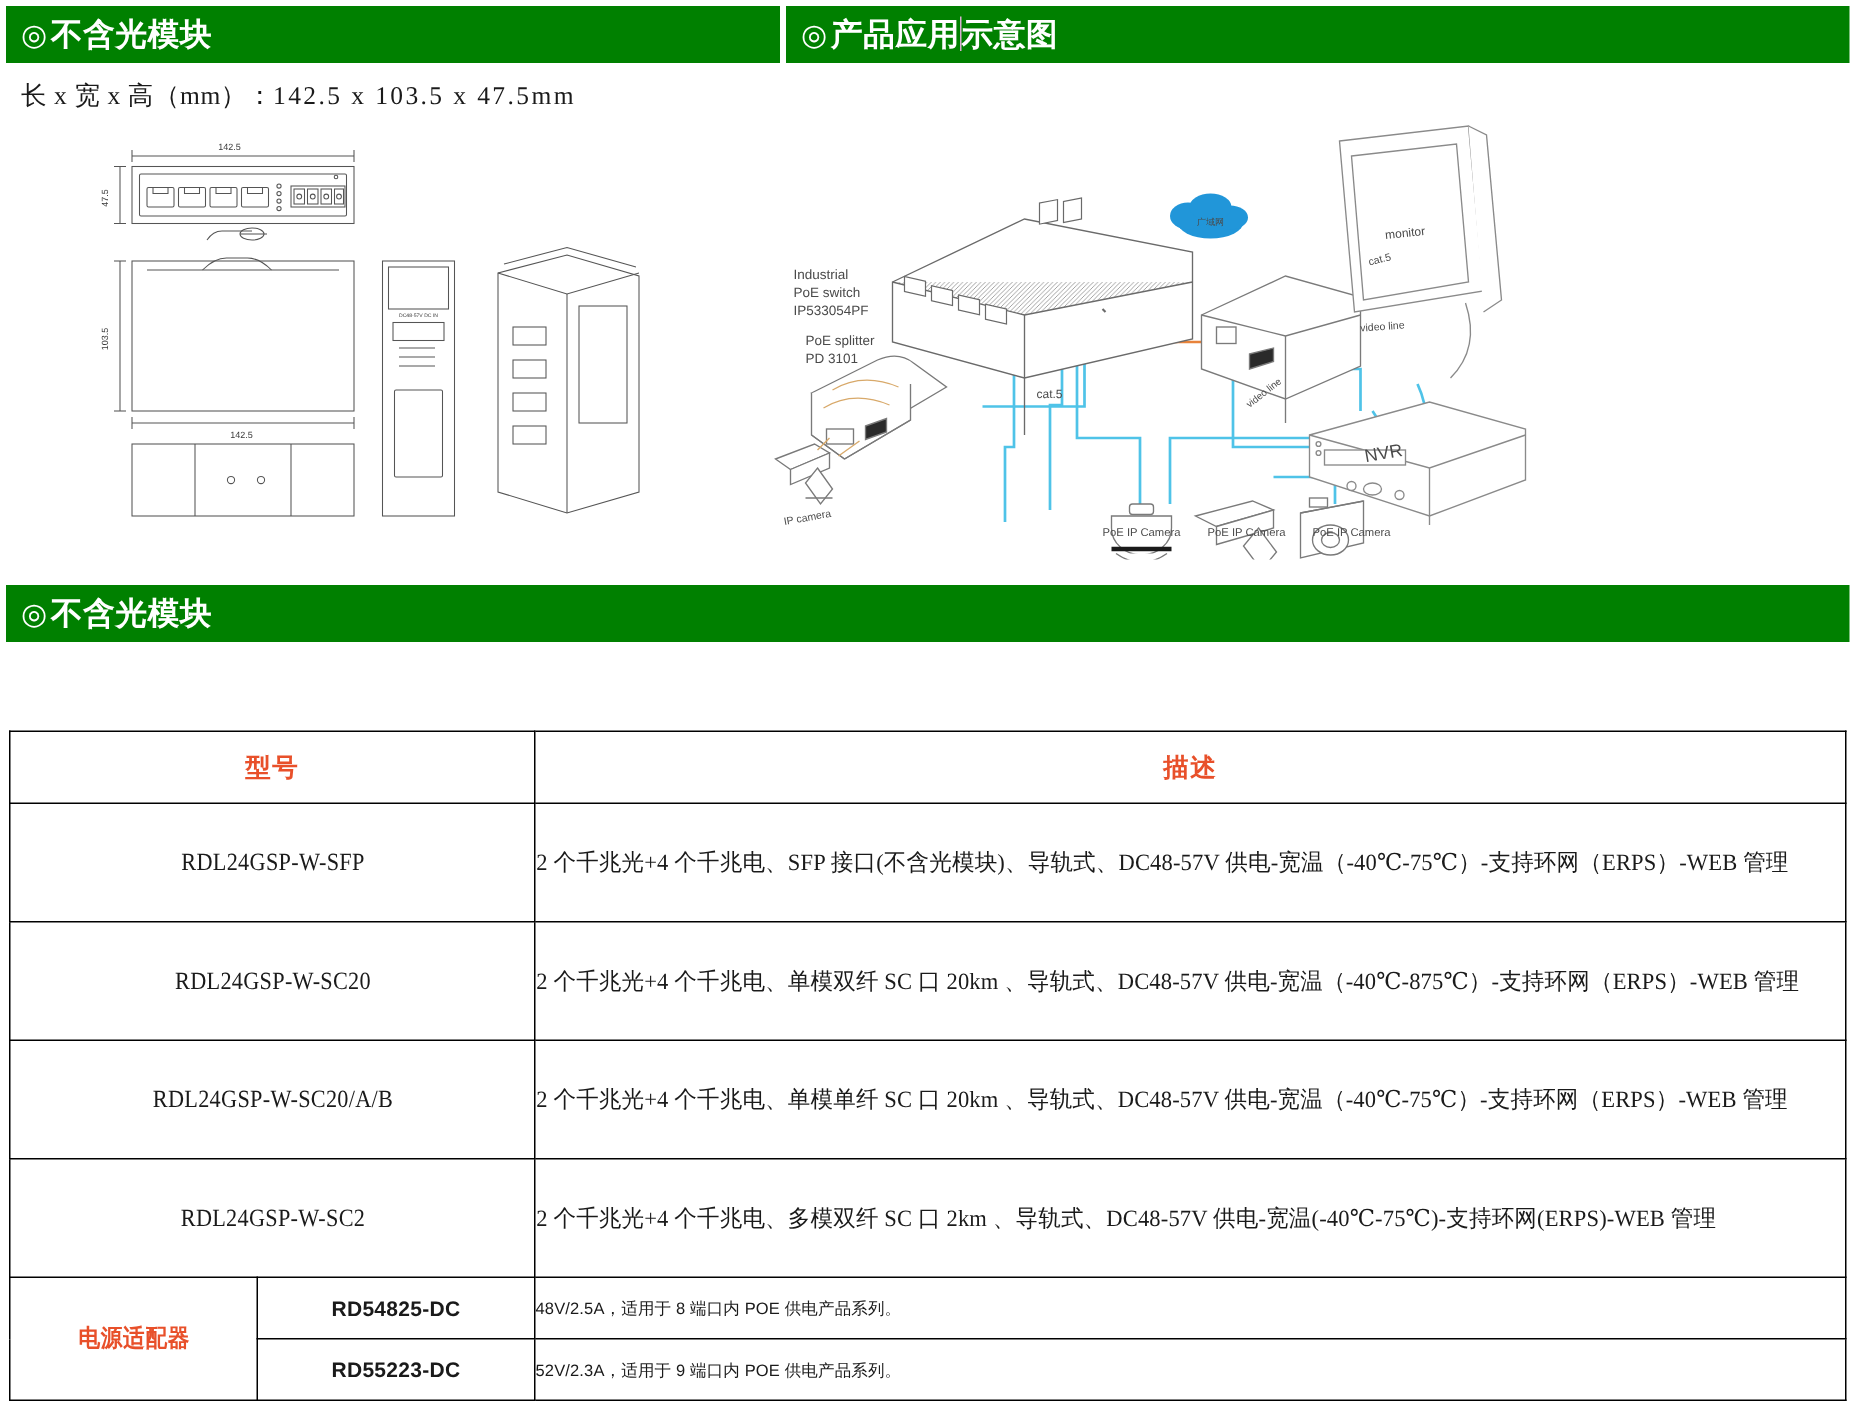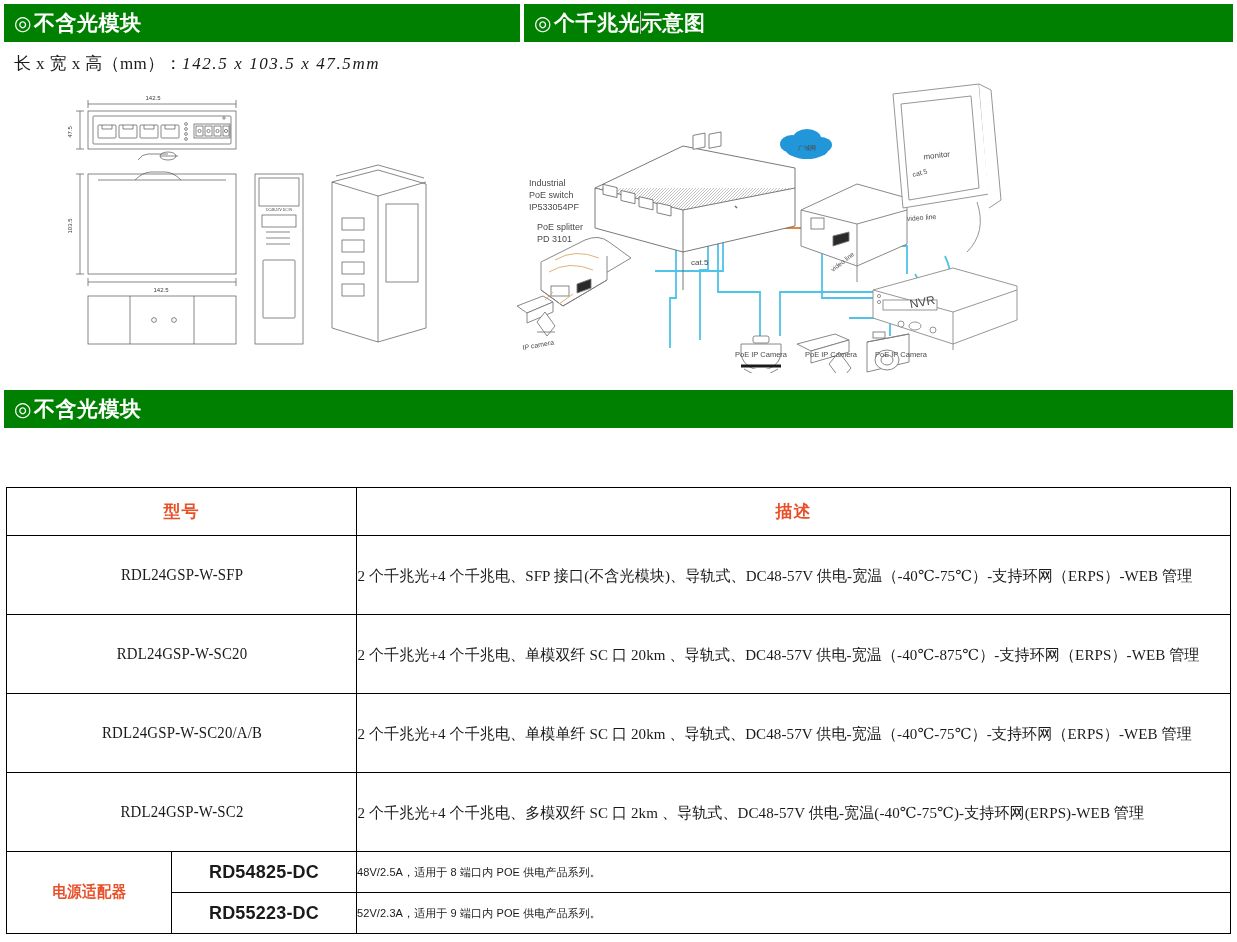--- a/index.html
+++ b/index.html
@@ -53,21 +53,21 @@
   
   #dimension-line {
     position: absolute;
     left: 14px;
     top: 52px;
     font-size: 17px;
     white-space: nowrap;
     letter-spacing: 0.4px;
   }
   #dimension-line .dim-label { font-weight: normal; }
-  #dimension-line .dim-value { letter-spacing: 1.6px; font-style: italic; }
+  #dimension-line .dim-value { letter-spacing: 1.6px; }
 
   
   #product-drawing {
     position: absolute;
     left: 30px;
     top: 82px;
     width: 470px;
     height: 270px;
   }
   #product-drawing svg { display:block; }
@@ -130,21 +130,21 @@
     text-align: center;
     color: #E8502A;
     font-size: 16px;
     font-weight: bold;
     letter-spacing: 0.5px;
     transform: scaleX(0.9);
   }
   .adapter-model {
     text-align: center;
     font-family: "Liberation Sans", "DejaVu Sans", sans-serif;
-    font-size: 18px;
+    font-size: 14px;
     font-weight: bold;
     letter-spacing: 0.2px;
   }
   .adapter-desc {
     font-family: "Liberation Sans", "DejaVu Sans", sans-serif;
     font-size: 11px;
     padding: 0 9px 0 14px;
     letter-spacing: 0.1px;
   }
   .row-adapter { height: 41px; }
@@ -158,21 +158,21 @@
 </head>
 <body>
 
 <div class="bar" id="bar-dimensions">
   <span class="diamond-icon">◎</span>
   <span>不含光模块</span>
 </div>
 
 <div class="bar" id="bar-application">
   <span class="diamond-icon">◎</span>
-  <span>个千兆光</span>
+  <span>产品应用</span>
   <span class="caret"></span>
   <span>示意图</span>
 </div>
 
 <div id="dimension-line">
   <span class="dim-label">长 x 宽 x 高（mm）：</span><span class="dim-value">142.5 x 103.5 x 47.5mm</span>
 </div>
 
 <div id="product-drawing">
 <svg width="470" height="270" viewBox="0 0 470 270" xmlns="http://www.w3.org/2000/svg">

